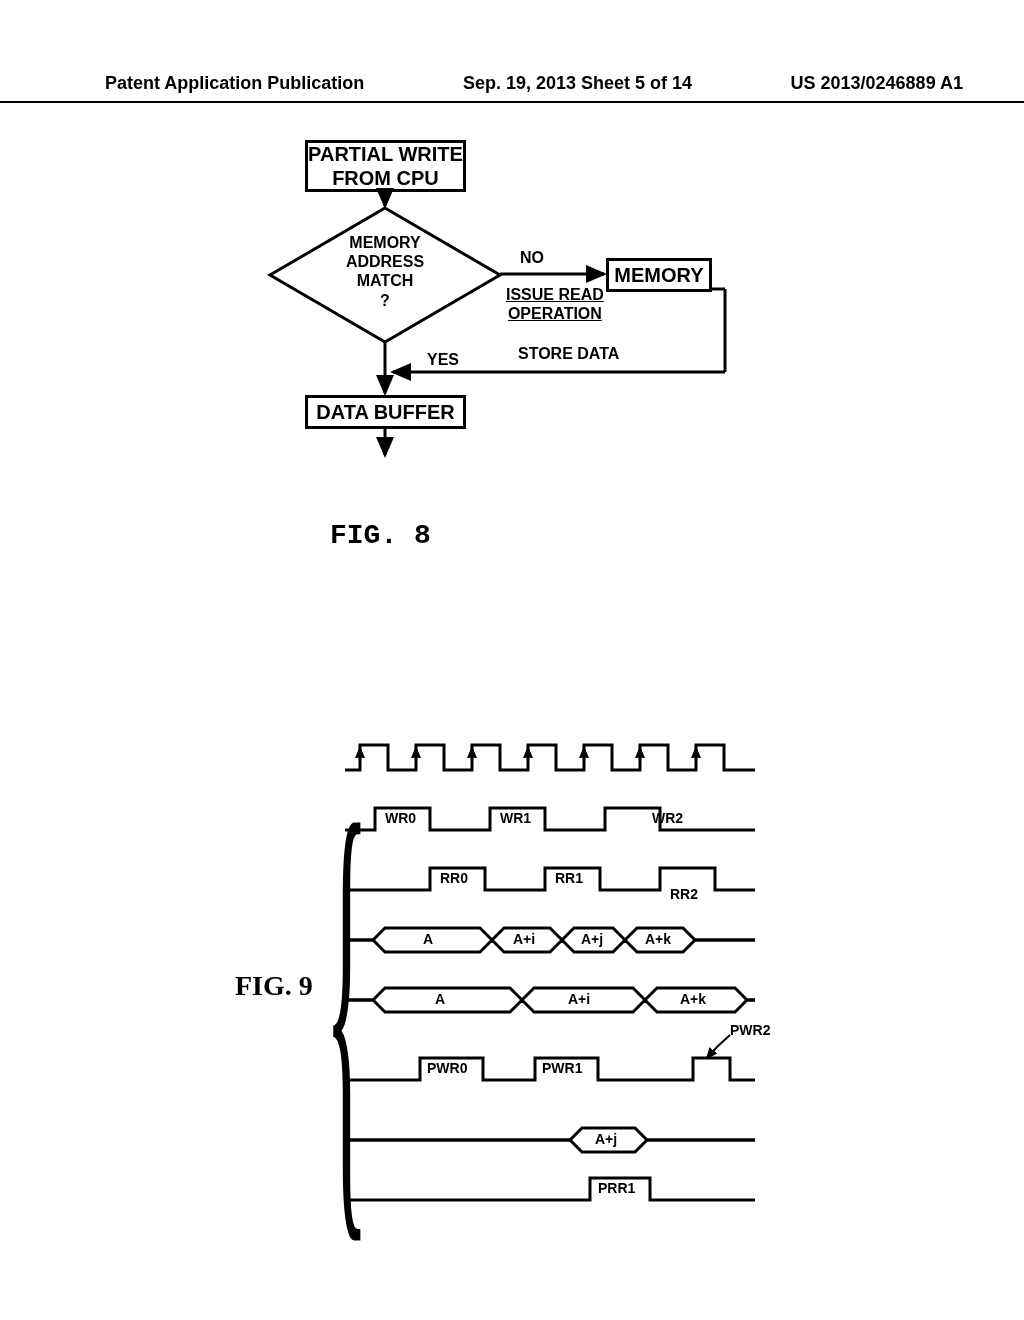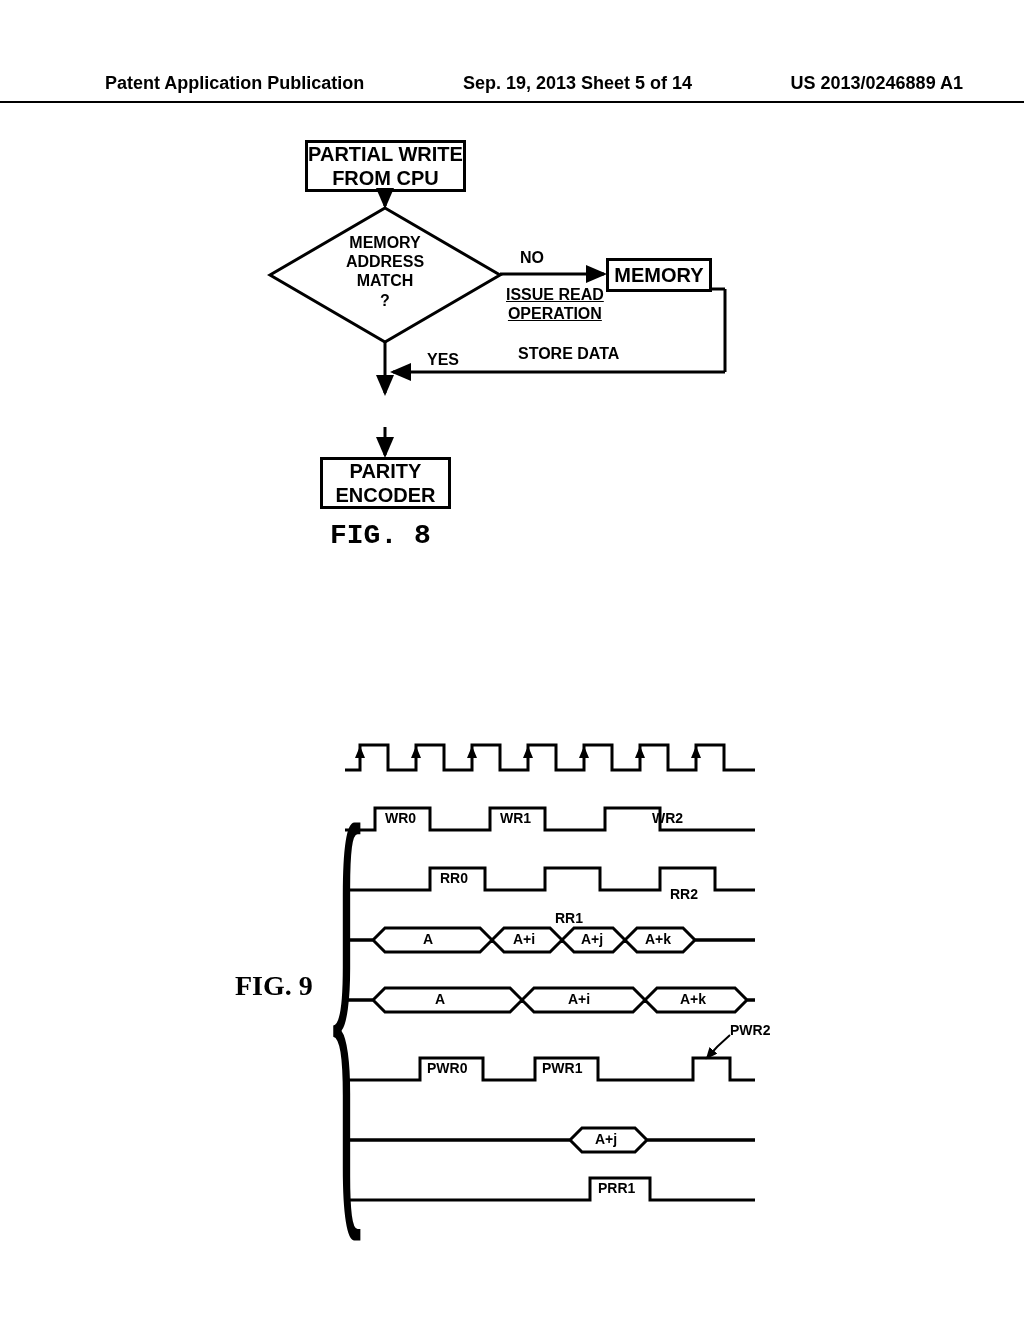--- a/index.html
+++ b/index.html
@@ -128,23 +128,22 @@
 
     <div class="label-text" style="top:145px;left:226px;white-space:pre-line;text-decoration:underline;">ISSUE READ
 OPERATION</div>
 
     <div class="box" style="top:118px;left:326px;width:100px;height:28px;">MEMORY</div>
 
     <div class="label-text" style="top:204px;left:238px;">STORE DATA</div>
 
     <div class="label-text" style="top:210px;left:115px;margin-left:32px;">YES</div>
 
-
-    <div class="box" style="top:317px;left:40px;width:125px;height:46px;white-space:pre-line;">PARITY
-ENCODER</div>
+    <div class="box" style="top:255px;left:25px;width:155px;height:28px;">DATA BUFFER</div>
+
 
     <svg style="position:absolute;top:0;left:0;" width="500" height="400">
       <defs>
         <marker id="arrowhead" markerWidth="8" markerHeight="8" refX="6" refY="3" orient="auto">
           <polygon points="0 0, 7 3, 0 6" fill="#000"></polygon>
         </marker>
       </defs>
 
       <line x1="105" y1="50" x2="105" y2="66" stroke="#000" stroke-width="3" marker-end="url(#arrowhead)"></line>
 
@@ -221,21 +220,21 @@
       <g stroke="#000" stroke-width="3" fill="none">
         <path d="M 10 460 L 255 460 L 255 438 L 315 438 L 315 460 L 420 460"></path>
       </g>
     </svg>
 
     <span class="signal-label" style="top:70px;left:50px;">WR0</span>
     <span class="signal-label" style="top:70px;left:165px;">WR1</span>
     <span class="signal-label" style="top:70px;left:280px;margin-left:37px;">WR2</span>
 
     <span class="signal-label" style="top:130px;left:105px;">RR0</span>
-    <span class="signal-label" style="top:130px;left:220px;margin-top:40px;">RR1</span>
+    <span class="signal-label" style="top:130px;left:220px;">RR1</span>
     <span class="signal-label" style="top:130px;left:335px;margin-top:16px;">RR2</span>
 
     <span class="signal-label" style="top:191px;left:88px;">A</span>
     <span class="signal-label" style="top:191px;left:178px;">A+i</span>
     <span class="signal-label" style="top:191px;left:246px;">A+j</span>
     <span class="signal-label" style="top:191px;left:310px;">A+k</span>
 
     <span class="signal-label" style="top:251px;left:100px;">A</span>
     <span class="signal-label" style="top:251px;left:233px;">A+i</span>
     <span class="signal-label" style="top:251px;left:345px;">A+k</span>

